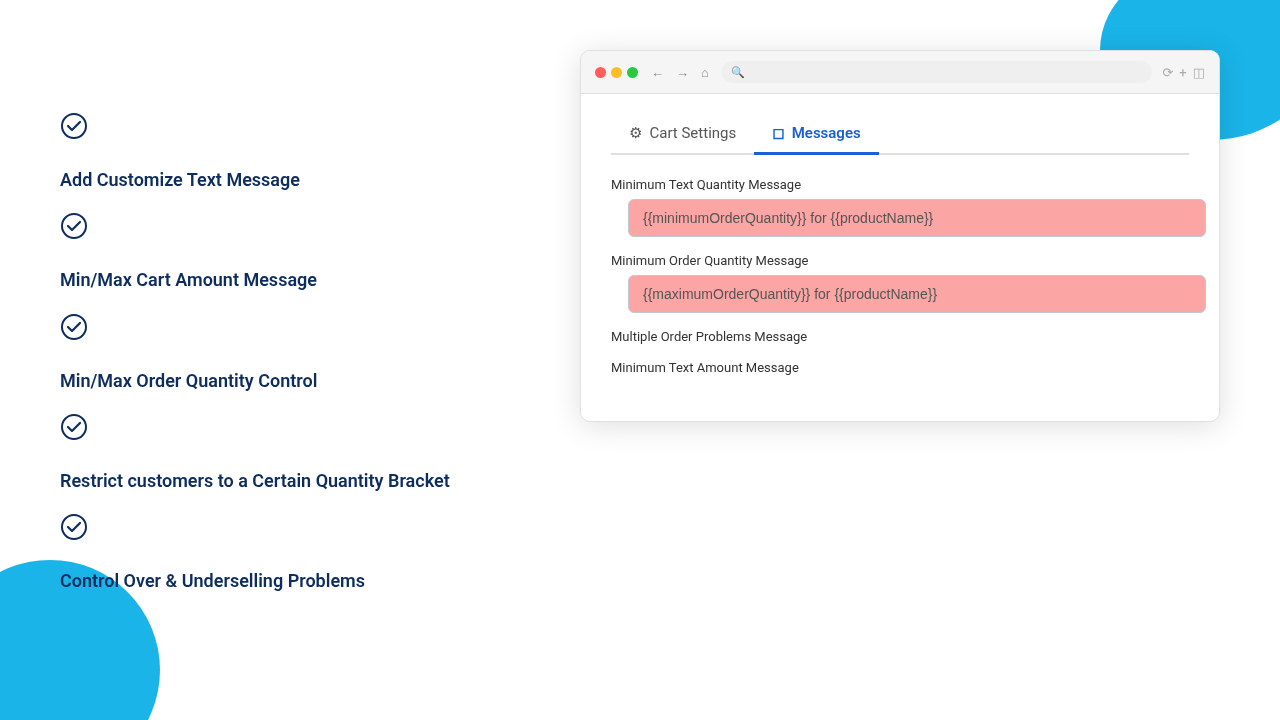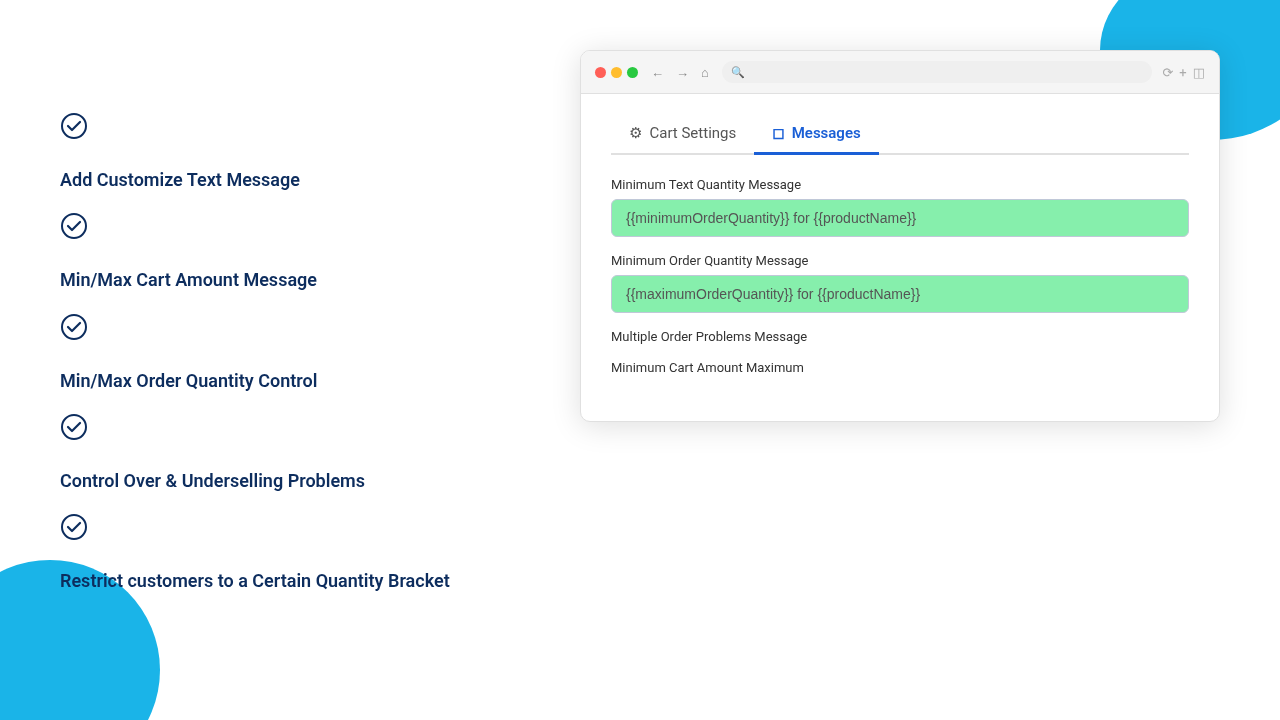--- a/index.html
+++ b/index.html
@@ -239,22 +239,23 @@
       font-weight: 400;
     }
 
     .field-input {
       width: 100%;
       border: 1.5px solid #c0c8d8;
       border-radius: 6px;
       padding: 10px 14px;
       font-size: 14px;
       color: #555;
-      background: #86efac;
+      background: #fca5a5;
       outline: none;
+      margin-left: 17px;
     }
   </style>
 </head>
 <body>
 
 <div class="deco-top-right"></div>
 <div class="deco-bottom-left"></div>
 
 <div class="content">
 
@@ -285,28 +286,28 @@
       <circle cx="14" cy="14" r="12" stroke="#0d2d5e" stroke-width="2" fill="none"></circle>
       <path d="M8 14l4 4 8-8" stroke="#0d2d5e" stroke-width="2.2" stroke-linecap="round" stroke-linejoin="round"></path>
     </svg></div>
           <span class="feature-label">Min/Max Order Quantity Control</span>
         </li>
         <li class="feature-item">
           <div class="check-icon"><svg viewBox="0 0 28 28" fill="none" xmlns="http://www.w3.org/2000/svg">
       <circle cx="14" cy="14" r="12" stroke="#0d2d5e" stroke-width="2" fill="none"></circle>
       <path d="M8 14l4 4 8-8" stroke="#0d2d5e" stroke-width="2.2" stroke-linecap="round" stroke-linejoin="round"></path>
     </svg></div>
+          <span class="feature-label">Restrict customers to a Certain Quantity Bracket</span>
+        </li>
+        <li class="feature-item">
+          <div class="check-icon"><svg viewBox="0 0 28 28" fill="none" xmlns="http://www.w3.org/2000/svg">
+      <circle cx="14" cy="14" r="12" stroke="#0d2d5e" stroke-width="2" fill="none"></circle>
+      <path d="M8 14l4 4 8-8" stroke="#0d2d5e" stroke-width="2.2" stroke-linecap="round" stroke-linejoin="round"></path>
+    </svg></div>
           <span class="feature-label">Control  Over &amp; Underselling Problems</span>
-        </li>
-        <li class="feature-item">
-          <div class="check-icon"><svg viewBox="0 0 28 28" fill="none" xmlns="http://www.w3.org/2000/svg">
-      <circle cx="14" cy="14" r="12" stroke="#0d2d5e" stroke-width="2" fill="none"></circle>
-      <path d="M8 14l4 4 8-8" stroke="#0d2d5e" stroke-width="2.2" stroke-linecap="round" stroke-linejoin="round"></path>
-    </svg></div>
-          <span class="feature-label">Restrict customers to a Certain Quantity Bracket</span>
         </li>
       </ul>
   </div>
 
   <div class="right-panel">
     <div class="browser-window">
 
       <div class="browser-chrome">
         <div class="browser-dots">
           <div class="dot dot-red"></div>
@@ -338,18 +339,18 @@
           <div class="tab active">
             <span class="tab-icon">◻</span>
             <span>Messages</span>
           </div>
         </div>
 
         <div class="fields-container">
         <div class="field-group"><div class="field-label">Minimum Text Quantity Message</div><input type="text" class="field-input" value="{{minimumOrderQuantity}} for {{productName}}" style=""></div>
             <div class="field-group"><div class="field-label">Minimum Order Quantity Message</div><input type="text" class="field-input" value="{{maximumOrderQuantity}} for {{productName}}" style=""></div>
             <div class="field-group"><div class="field-label">Multiple Order Problems Message</div></div>
-            <div class="field-group"><div class="field-label">Minimum Cart Amount Maximum</div></div>
+            <div class="field-group"><div class="field-label">Minimum Text Amount Message</div></div>
           </div>
       </div>
     </div>
   </div>
 </div>
 
 </body></html>

